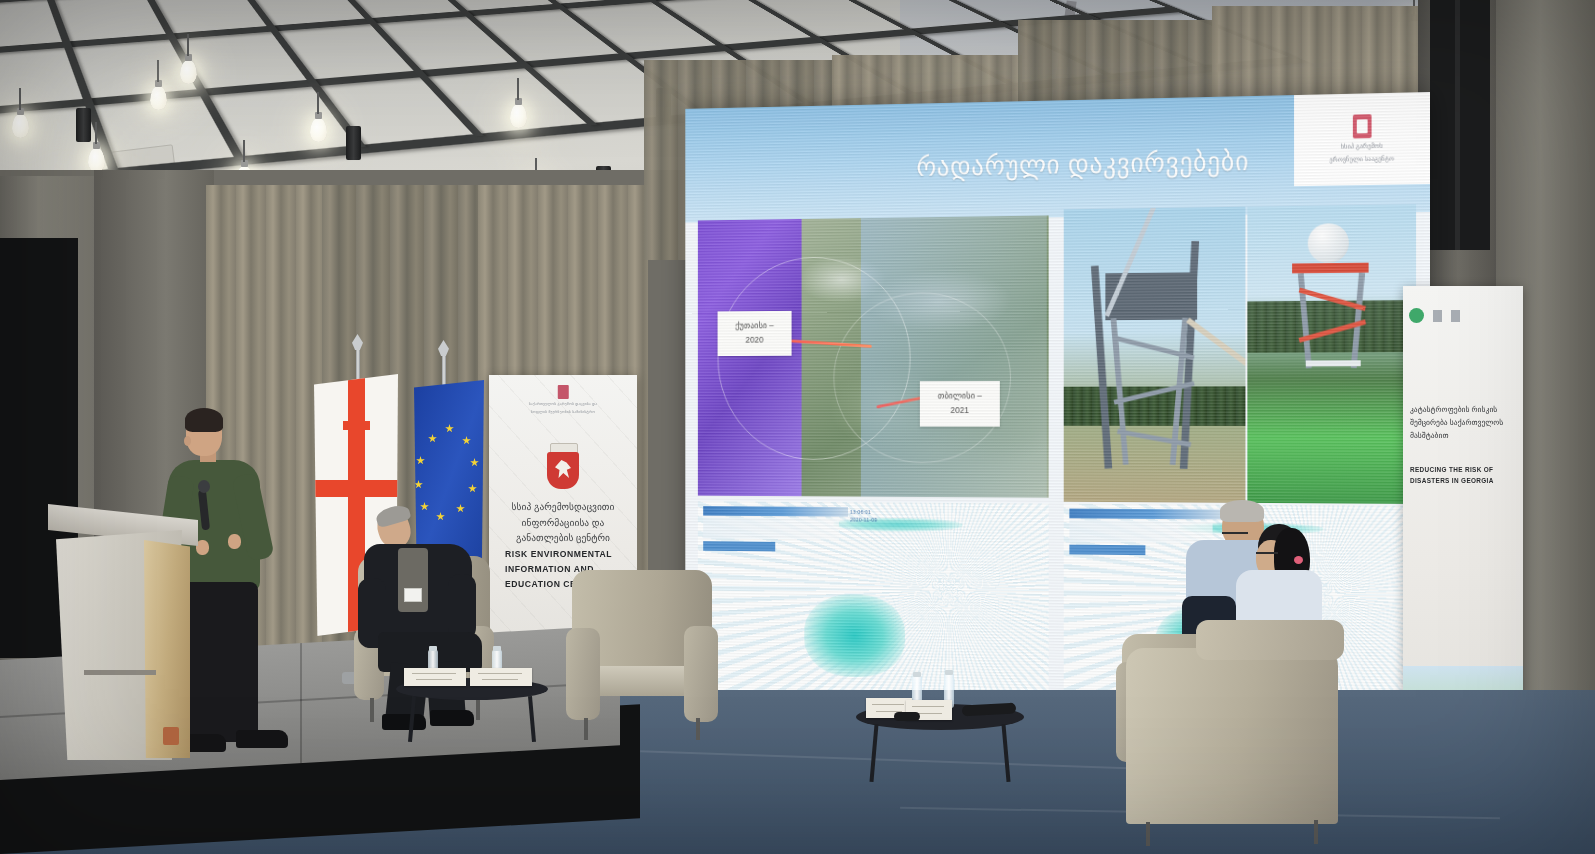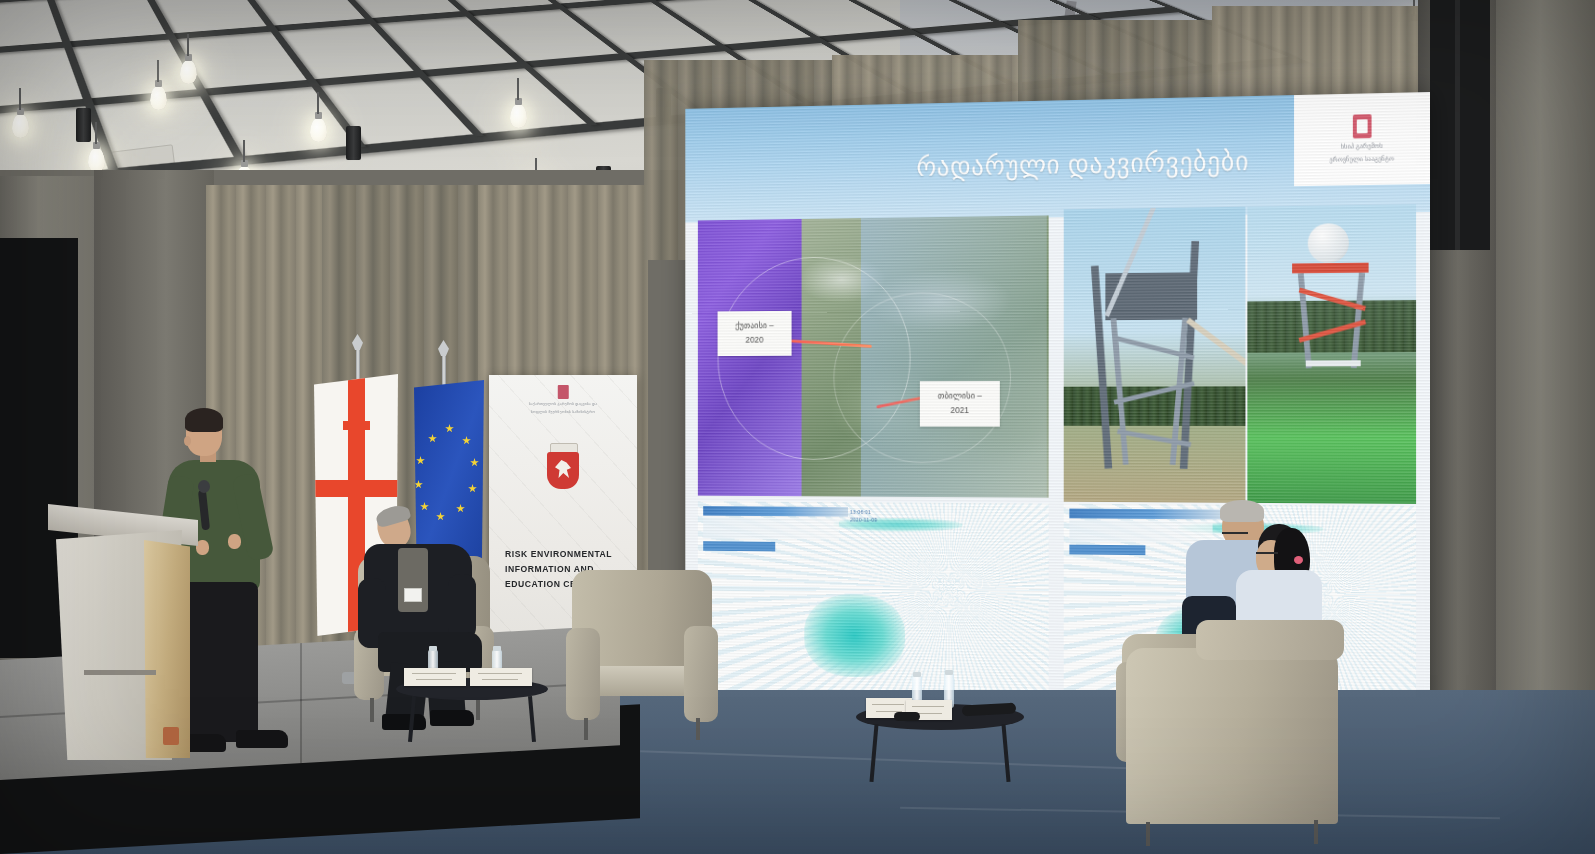--- a/index.html
+++ b/index.html
@@ -437,27 +437,49 @@
     <div class="bnr-toplogo">
       <div class="bnr-mark"></div>
       <div class="bnr-mini">საქართველოს გარემოს დაცვისა და</div>
       <div class="bnr-mini">სოფლის მეურნეობის სამინისტრო</div>
     </div>
     <div class="crest">
       <div class="crest-crown"></div>
       <div class="crest-shield"></div>
       <div class="crest-horse"></div>
     </div>
+    <div class="bnr-ka">
+      <div>სსიპ გარემოსდაცვითი</div>
+      <div>ინფორმაციისა და</div>
+      <div>განათლების ცენტრი</div>
+    </div>
     <div class="bnr-en">
       <div>RISK ENVIRONMENTAL</div>
       <div>INFORMATION AND</div>
       <div>EDUCATION CENTRE</div>
     </div>
   </div>
 
+  <div class="banner banner-r">
+    <div class="bnr-r-logos">
+      <div class="bnr-r-globe"></div>
+      <div class="bnr-r-small"></div>
+      <div class="bnr-r-small"></div>
+    </div>
+    <div class="bnr-r-ka">
+      <div>კატასტროფების რისკის</div>
+      <div>შემცირება საქართველოს</div>
+      <div>მასშტაბით</div>
+    </div>
+    <div class="bnr-r-en">
+      <div>REDUCING THE RISK OF</div>
+      <div>DISASTERS IN GEORGIA</div>
+    </div>
+    <div class="bnr-r-img"></div>
+  </div>
 
   <div class="carpet"></div>
   <div class="carpet-line" style="left:640px;top:760px;width:560px;transform:rotate(2deg);"></div>
   <div class="carpet-line" style="left:900px;top:812px;width:600px;transform:rotate(1deg);"></div>
   <div class="stage-skirt"></div>
   <div class="stage">
     <div class="stage-seam" style="left:300px;top:0;width:2px;height:120px;"></div>
     <div class="stage-seam" style="left:0;top:56px;width:620px;height:2px;"></div>
   </div>
 

